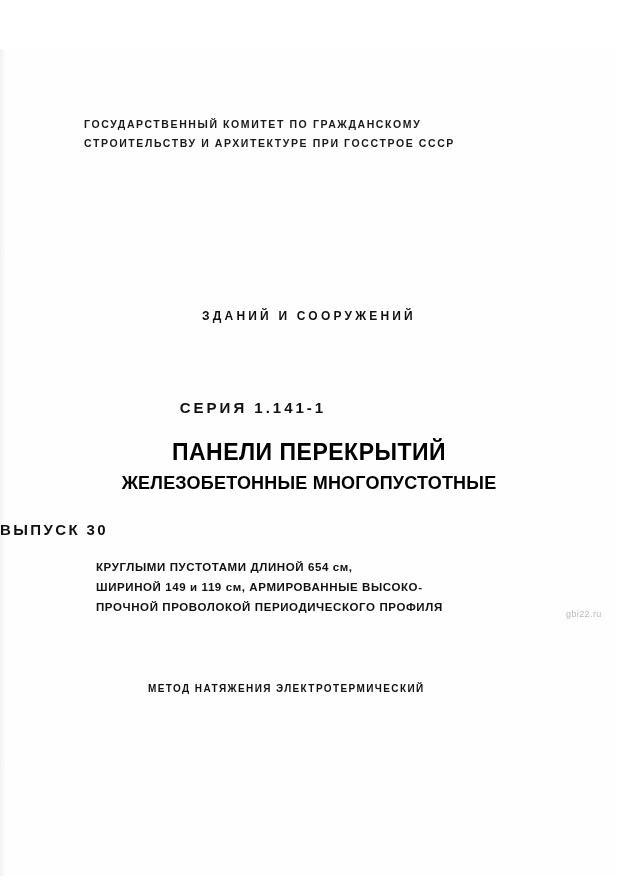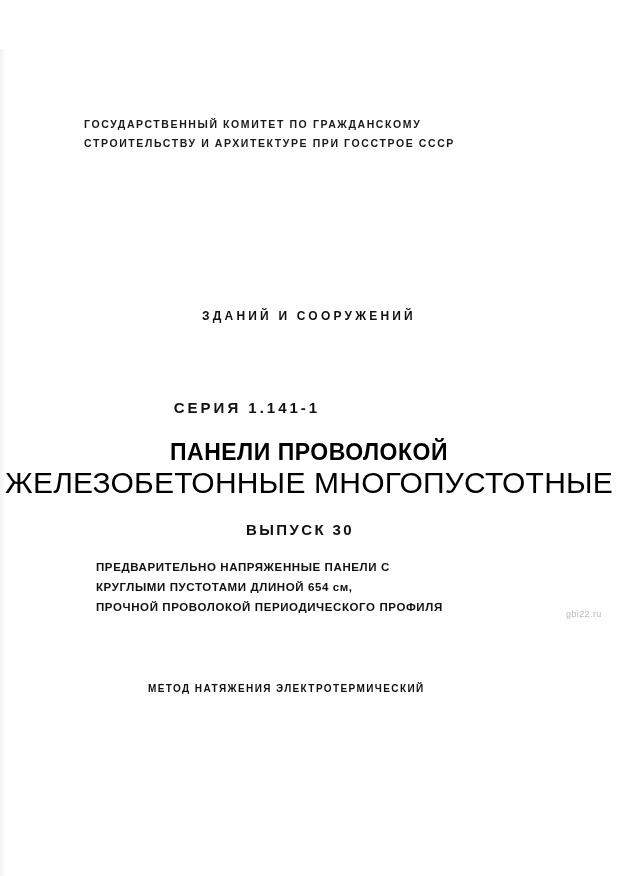--- a/index.html
+++ b/index.html
@@ -87,50 +87,51 @@
   .series {
     position: absolute;
     left: 0;
     top: 350px;
     width: 494px;
     text-align: center;
     font-size: 15px;
     font-weight: bold;
     letter-spacing: 3px;
     color: #111;
+    padding-left: 6px;
   }
 
   .big-title {
     position: absolute;
     left: 0;
     top: 388px;
     width: 618px;
     text-align: center;
   }
   .big-line-1 {
     font-size: 23px;
     font-weight: bold;
     letter-spacing: 0.5px;
     line-height: 30px;
     color: #000;
   }
   .big-line-2 {
-    font-size: 30px;
-    font-weight: normal;
+    font-size: 18px;
+    font-weight: bold;
     letter-spacing: 0.2px;
     line-height: 32px;
     color: #000;
   }
 
   .issue {
     position: absolute;
     left: 0;
     top: 472px;
     width: 600px;
-    text-align: center;
+    text-align: left;
     font-size: 15px;
     font-weight: bold;
     letter-spacing: 2.4px;
     color: #111;
   }
 
   .desc {
     position: absolute;
     left: 96px;
     top: 508px;
@@ -207,29 +208,29 @@
     <div class="header-line">СТРОИТЕЛЬСТВУ И АРХИТЕКТУРЕ ПРИ ГОССТРОЕ СССР</div>
   </div>
 
   <div class="title-block">
     <div class="t-type2">ЗДАНИЙ И СООРУЖЕНИЙ</div>
   </div>
 
   <div class="series">СЕРИЯ 1.141-1</div>
 
   <div class="big-title">
-    <div class="big-line-1">ПАНЕЛИ ПРОВОЛОКОЙ</div>
+    <div class="big-line-1">ПАНЕЛИ ПЕРЕКРЫТИЙ</div>
     <div class="big-line-2">ЖЕЛЕЗОБЕТОННЫЕ МНОГОПУСТОТНЫЕ</div>
   </div>
 
   <div class="issue">ВЫПУСК 30</div>
 
   <div class="desc">
-    <div>ПРЕДВАРИТЕЛЬНО НАПРЯЖЕННЫЕ ПАНЕЛИ С</div>
     <div>КРУГЛЫМИ ПУСТОТАМИ ДЛИНОЙ 654 см,</div>
+    <div>ШИРИНОЙ 149 и 119 см, АРМИРОВАННЫЕ ВЫСОКО-</div>
     <div>ПРОЧНОЙ ПРОВОЛОКОЙ ПЕРИОДИЧЕСКОГО ПРОФИЛЯ</div>
   </div>
 
   <div class="method">МЕТОД НАТЯЖЕНИЯ ЭЛЕКТРОТЕРМИЧЕСКИЙ</div>
 
 
   <div class="watermark">gbi22.ru</div>
 
   <div class="scan-corner-bl">1</div>
 

